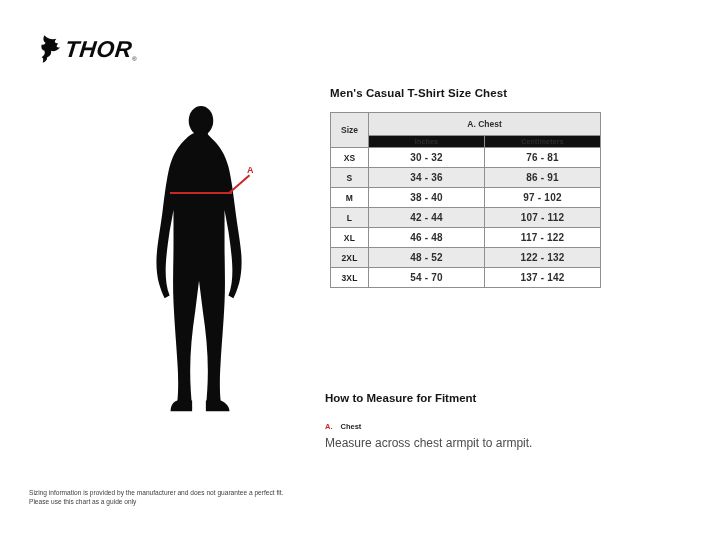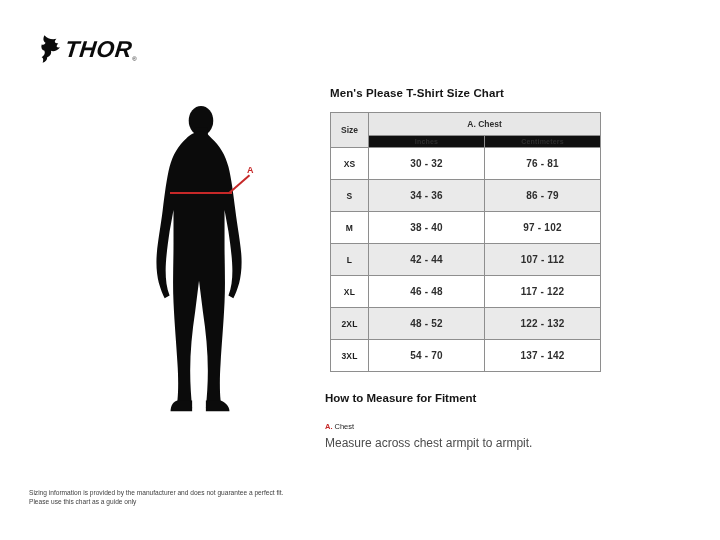--- a/index.html
+++ b/index.html
@@ -51,32 +51,32 @@
     border: 1px solid #8e8e8e; text-align: center; vertical-align: middle;
     font-weight: 700; color: #2e2e2e; padding: 0;
   }
   .col-size  { width: 38px; }
   .col-in    { width: 116px; }
   .col-cm    { width: 116px; }
   .th-size, .th-group { background: #e7e7e7; font-size: 8.5px; color: #222; }
   .row-group { height: 23px; }
   .row-units { height: 12px; }
   .th-unit { background: #101010; color: #ffffff; font-size: 7px; letter-spacing: 0.2px; border-color: #101010; }
-  .data-row { height: 32px; padding-left: 11px; }
+  .data-row { height: 20px; padding-left: 11px; }
   .data-row td { font-size: 10px; letter-spacing: 0.2px; }
   .data-row .cell-size { font-size: 8.5px; color: #1d1d1d; }
   .row-alt { background: #eaeaea; }
   .row-plain { background: #ffffff; }
 
   
   .howto { position: absolute; left: 325px; top: 392px; width: 300px; }
   .howto-title { font-size: 11.5px; font-weight: 700; color: #151515; }
   .howto-item { margin-top: 11px; }
   .howto-key { font-size: 7.5px; font-weight: 700; }
-  .howto-label { font-size: 7.5px; font-weight: 400; color: #1d1d1d; margin-left: 2px; }
+  .howto-label { font-size: 7.5px; font-weight: 700; color: #1d1d1d; margin-left: 8px; }
   .howto-desc { font-size: 12px; color: #4c4c4c; margin-top: 3px; }
 
   
   .footnote {
     position: absolute; left: 29px; top: 488px;
     font-size: 6.6px; color: #3f3f3f; line-height: 1.4; white-space: nowrap;
   }
 </style>
 </head>
 <body>
@@ -139,21 +139,21 @@
           C68,29 66,26 62,26 Z"></path>
         <path d="M37,300 L52,300 L52,311 L30,311 C30,305 33,301 37,300 Z"></path>
         <path d="M66,300 L81,300 C86,302 90,306 90,311 L66,311 Z"></path>
       </svg>
     </div>
     <div class="measure-line-h" style="background:#c62828;"></div>
     <div class="measure-line-d" style="background:#c62828;"></div>
     <span class="measure-label" style="color:#c62828;">A</span>
   </div>
 
-  <div class="chart-title">Men's Please T-Shirt Size Chart</div>
+  <div class="chart-title">Men's Casual T-Shirt Size Chest</div>
 
   <table class="size-table">
     <colgroup>
         <col class="col-size">
         <col class="col-in">
         <col class="col-cm">
       </colgroup>
     <tbody>
       <tr class="row-group">
         <th class="th-size" rowspan="2">Size</th>
@@ -164,21 +164,21 @@
         <th class="th-unit">Centimeters</th>
       </tr>
       <tr class="data-row row-plain">
         <td class="cell-size">XS</td>
         <td>30 - 32</td>
         <td>76 - 81</td>
       </tr>
       <tr class="data-row row-alt">
         <td class="cell-size">S</td>
         <td>34 - 36</td>
-        <td>86 - 79</td>
+        <td>86 - 91</td>
       </tr>
       <tr class="data-row row-plain">
         <td class="cell-size">M</td>
         <td>38 - 40</td>
         <td>97 - 102</td>
       </tr>
       <tr class="data-row row-alt">
         <td class="cell-size">L</td>
         <td>42 - 44</td>
         <td>107 - 112</td>

